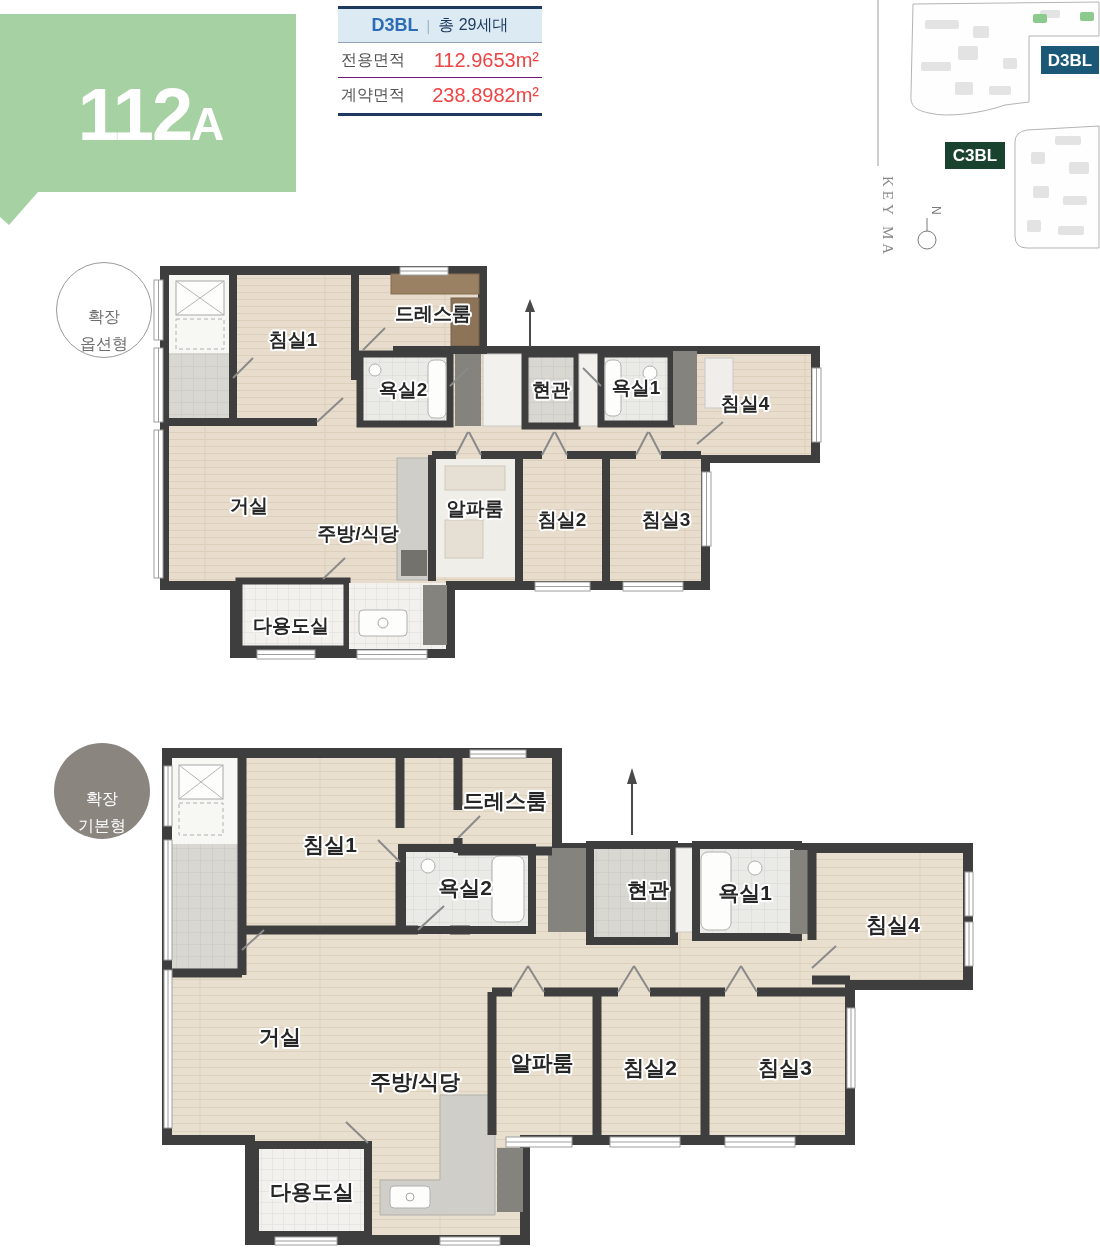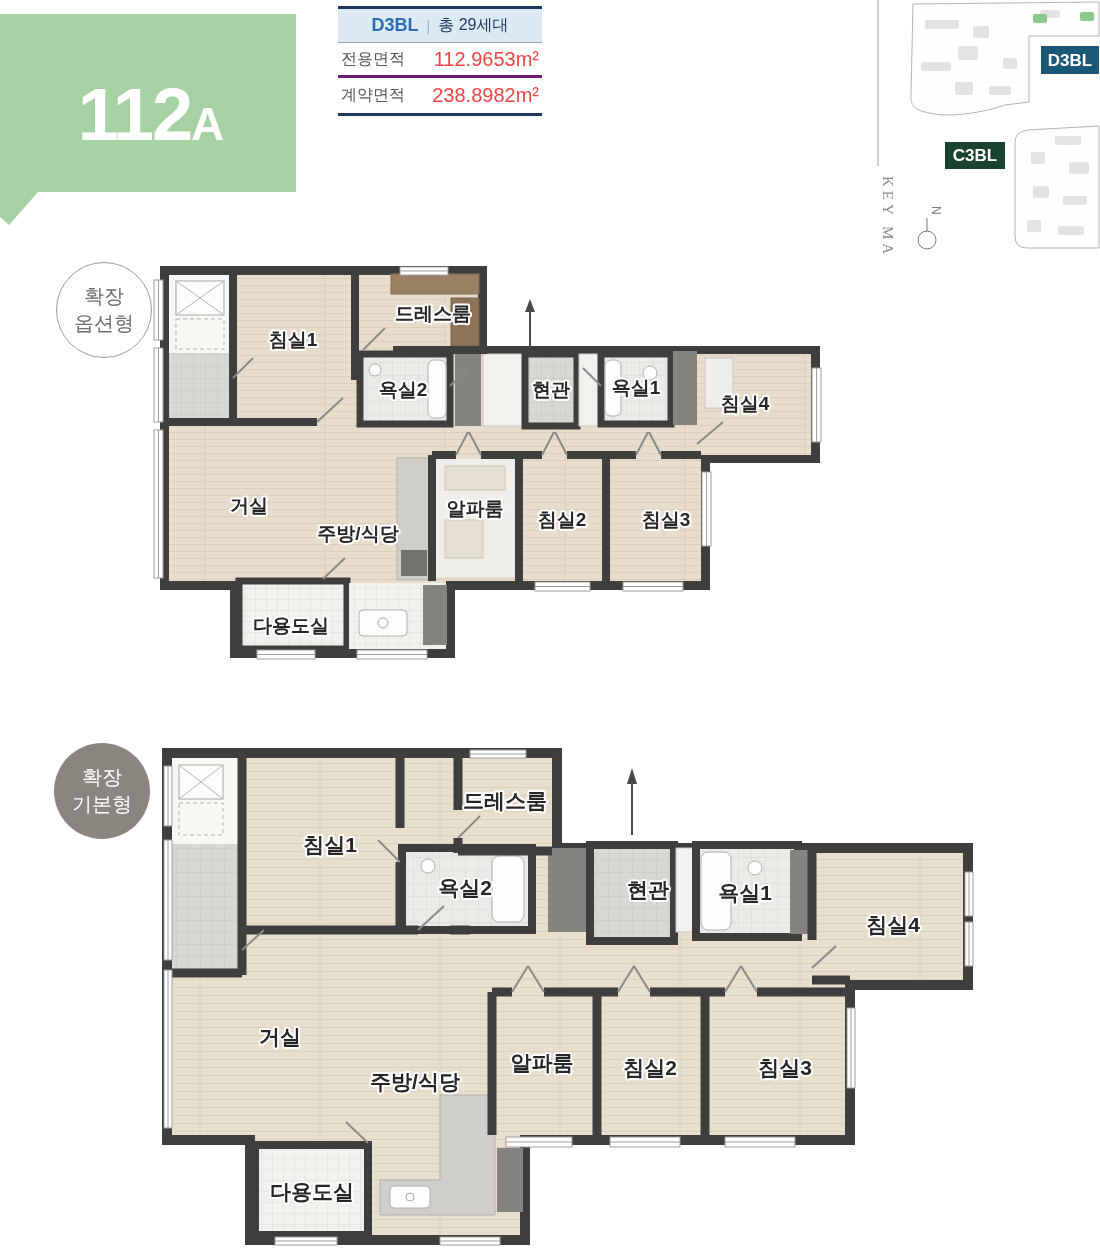--- a/index.html
+++ b/index.html
@@ -17,28 +17,28 @@
 
   
   .info-table{left:338px;top:6px;width:204px;border-top:3px solid var(--table_navy);
       border-bottom:3px solid var(--table_navy)}
   .it-header{background:var(--table_header_bg);height:34px;display:flex;align-items:center;
       justify-content:center;gap:8px;border-bottom:1px solid #8fa3b5}
   .it-block{color:var(--table_blue);font-weight:bold;font-size:18px}
   .it-div{color:#9fb4c6;font-size:14px}
   .it-total{color:var(--table_navy);font-weight:normal;font-size:16px}
   .it-row{display:flex;justify-content:space-between;align-items:center;height:35px;
-      border-bottom:3px solid #701a75;padding:0 3px}
+      border-bottom:1px solid #701a75;padding:0 3px}
   .it-row:last-child{border-bottom:none}
   .it-label{color:#555;font-size:16px}
   .it-value{color:#ef4444;font-size:20px}
 
   
   .type-circle{width:96px;height:96px;border-radius:50%;display:flex;flex-direction:column;
-      align-items:center;justify-content:center;font-size:20px;line-height:27px;font-weight:500}
+      align-items:center;justify-content:flex-end;font-size:16px;line-height:27px;font-weight:500}
   .type-circle.outline{background:#fff;border:1.5px solid #9a9a9a;color:#6e6e6e}
   .type-circle.filled{background:var(--circle_gray);color:#fff}
 
   
   .wallf{fill:var(--wall)}
   .iw{stroke:var(--wall);fill:none;stroke-linecap:butt}
   .rm{font-family:"Liberation Sans",sans-serif;font-weight:bold;fill:#262626;stroke:#fff;
       stroke-width:4px;paint-order:stroke;stroke-linejoin:round;text-anchor:middle}
   .win rect{fill:#fff;stroke:#9e9e9e;stroke-width:1}
   .win line{stroke:#9e9e9e;stroke-width:1}

